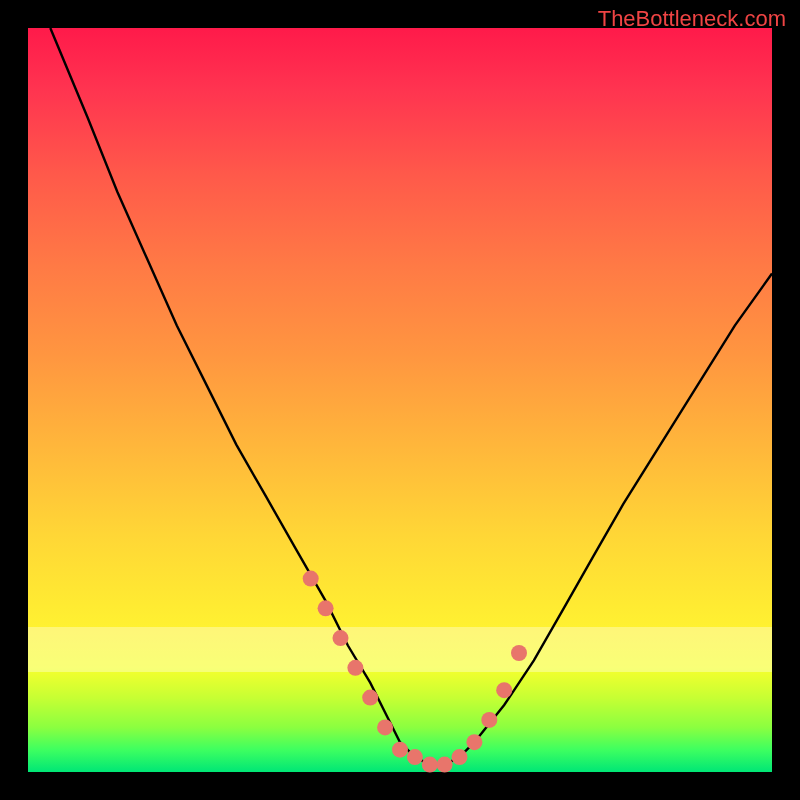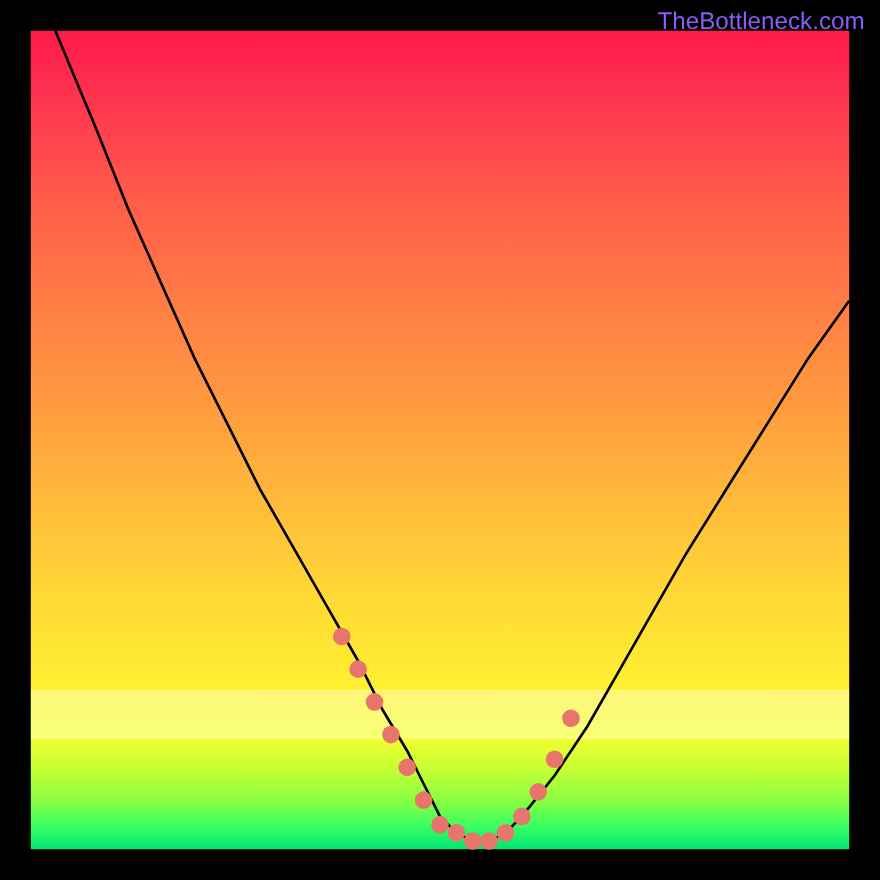--- a/index.html
+++ b/index.html
@@ -8,21 +8,21 @@
     height: 800px;
     background: #000;
     position: relative;
     font-family: Arial, sans-serif;
     overflow: hidden;
   }
   .watermark {
     position: absolute;
     top: 6px;
     right: 14px;
-    color: #8b5cf6;
+    color: #ef4444;
     font-size: 22px;
     font-weight: 500;
     z-index: 10;
   }
   .plot-area {
     position: absolute;
     left: 28px;
     top: 28px;
     width: 744px;
     height: 744px;

